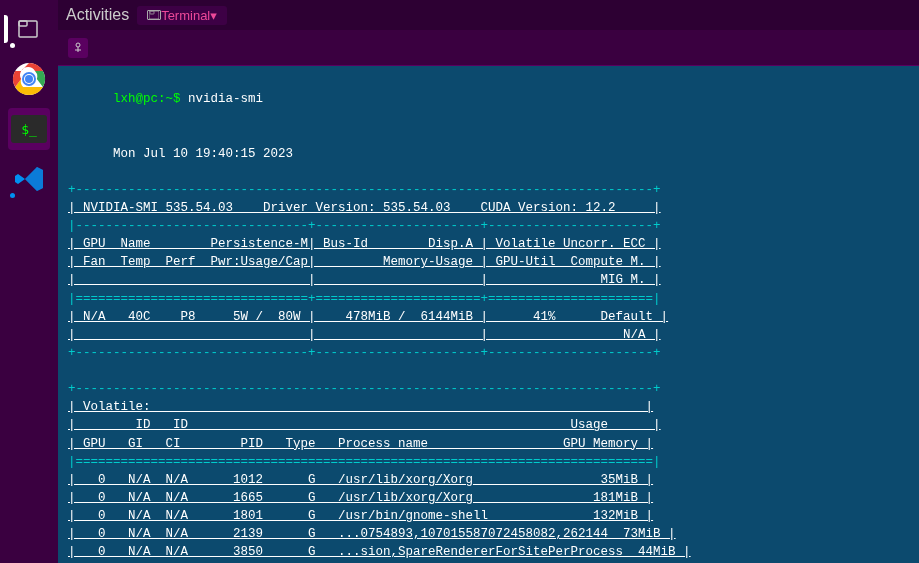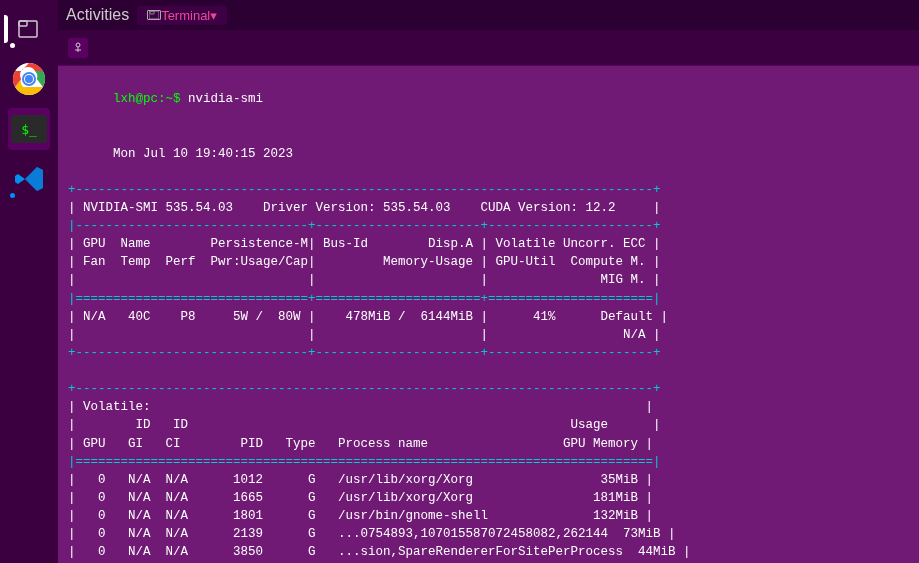--- a/index.html
+++ b/index.html
@@ -136,32 +136,32 @@
       align-items: center;
       justify-content: center;
       color: #ccc;
       font-size: 12px;
       cursor: pointer;
     }
 
     
     .terminal-content {
       flex: 1;
-      background: #701a75;
+      background: #0c4a6e;
       padding: 6px 10px;
       overflow: hidden;
       font-size: 12.5px;
       line-height: 1.45;
     }
 
     .prompt { color: #00ff00; }
     .cmd { color: #ffffff; }
     .date-line { color: #ffffff; }
     .line-cyan { color: #00cccc; }
-    .line-white { color: #ffffff; white-space: pre; }
+    .line-white { color: #ffffff; white-space: pre; text-decoration: underline; }
 
     .terminal-line {
       white-space: pre;
       font-family: 'Courier New', Courier, monospace;
       font-size: 12.5px;
     }
 
     
     .chrome-svg {
       width: 36px;

